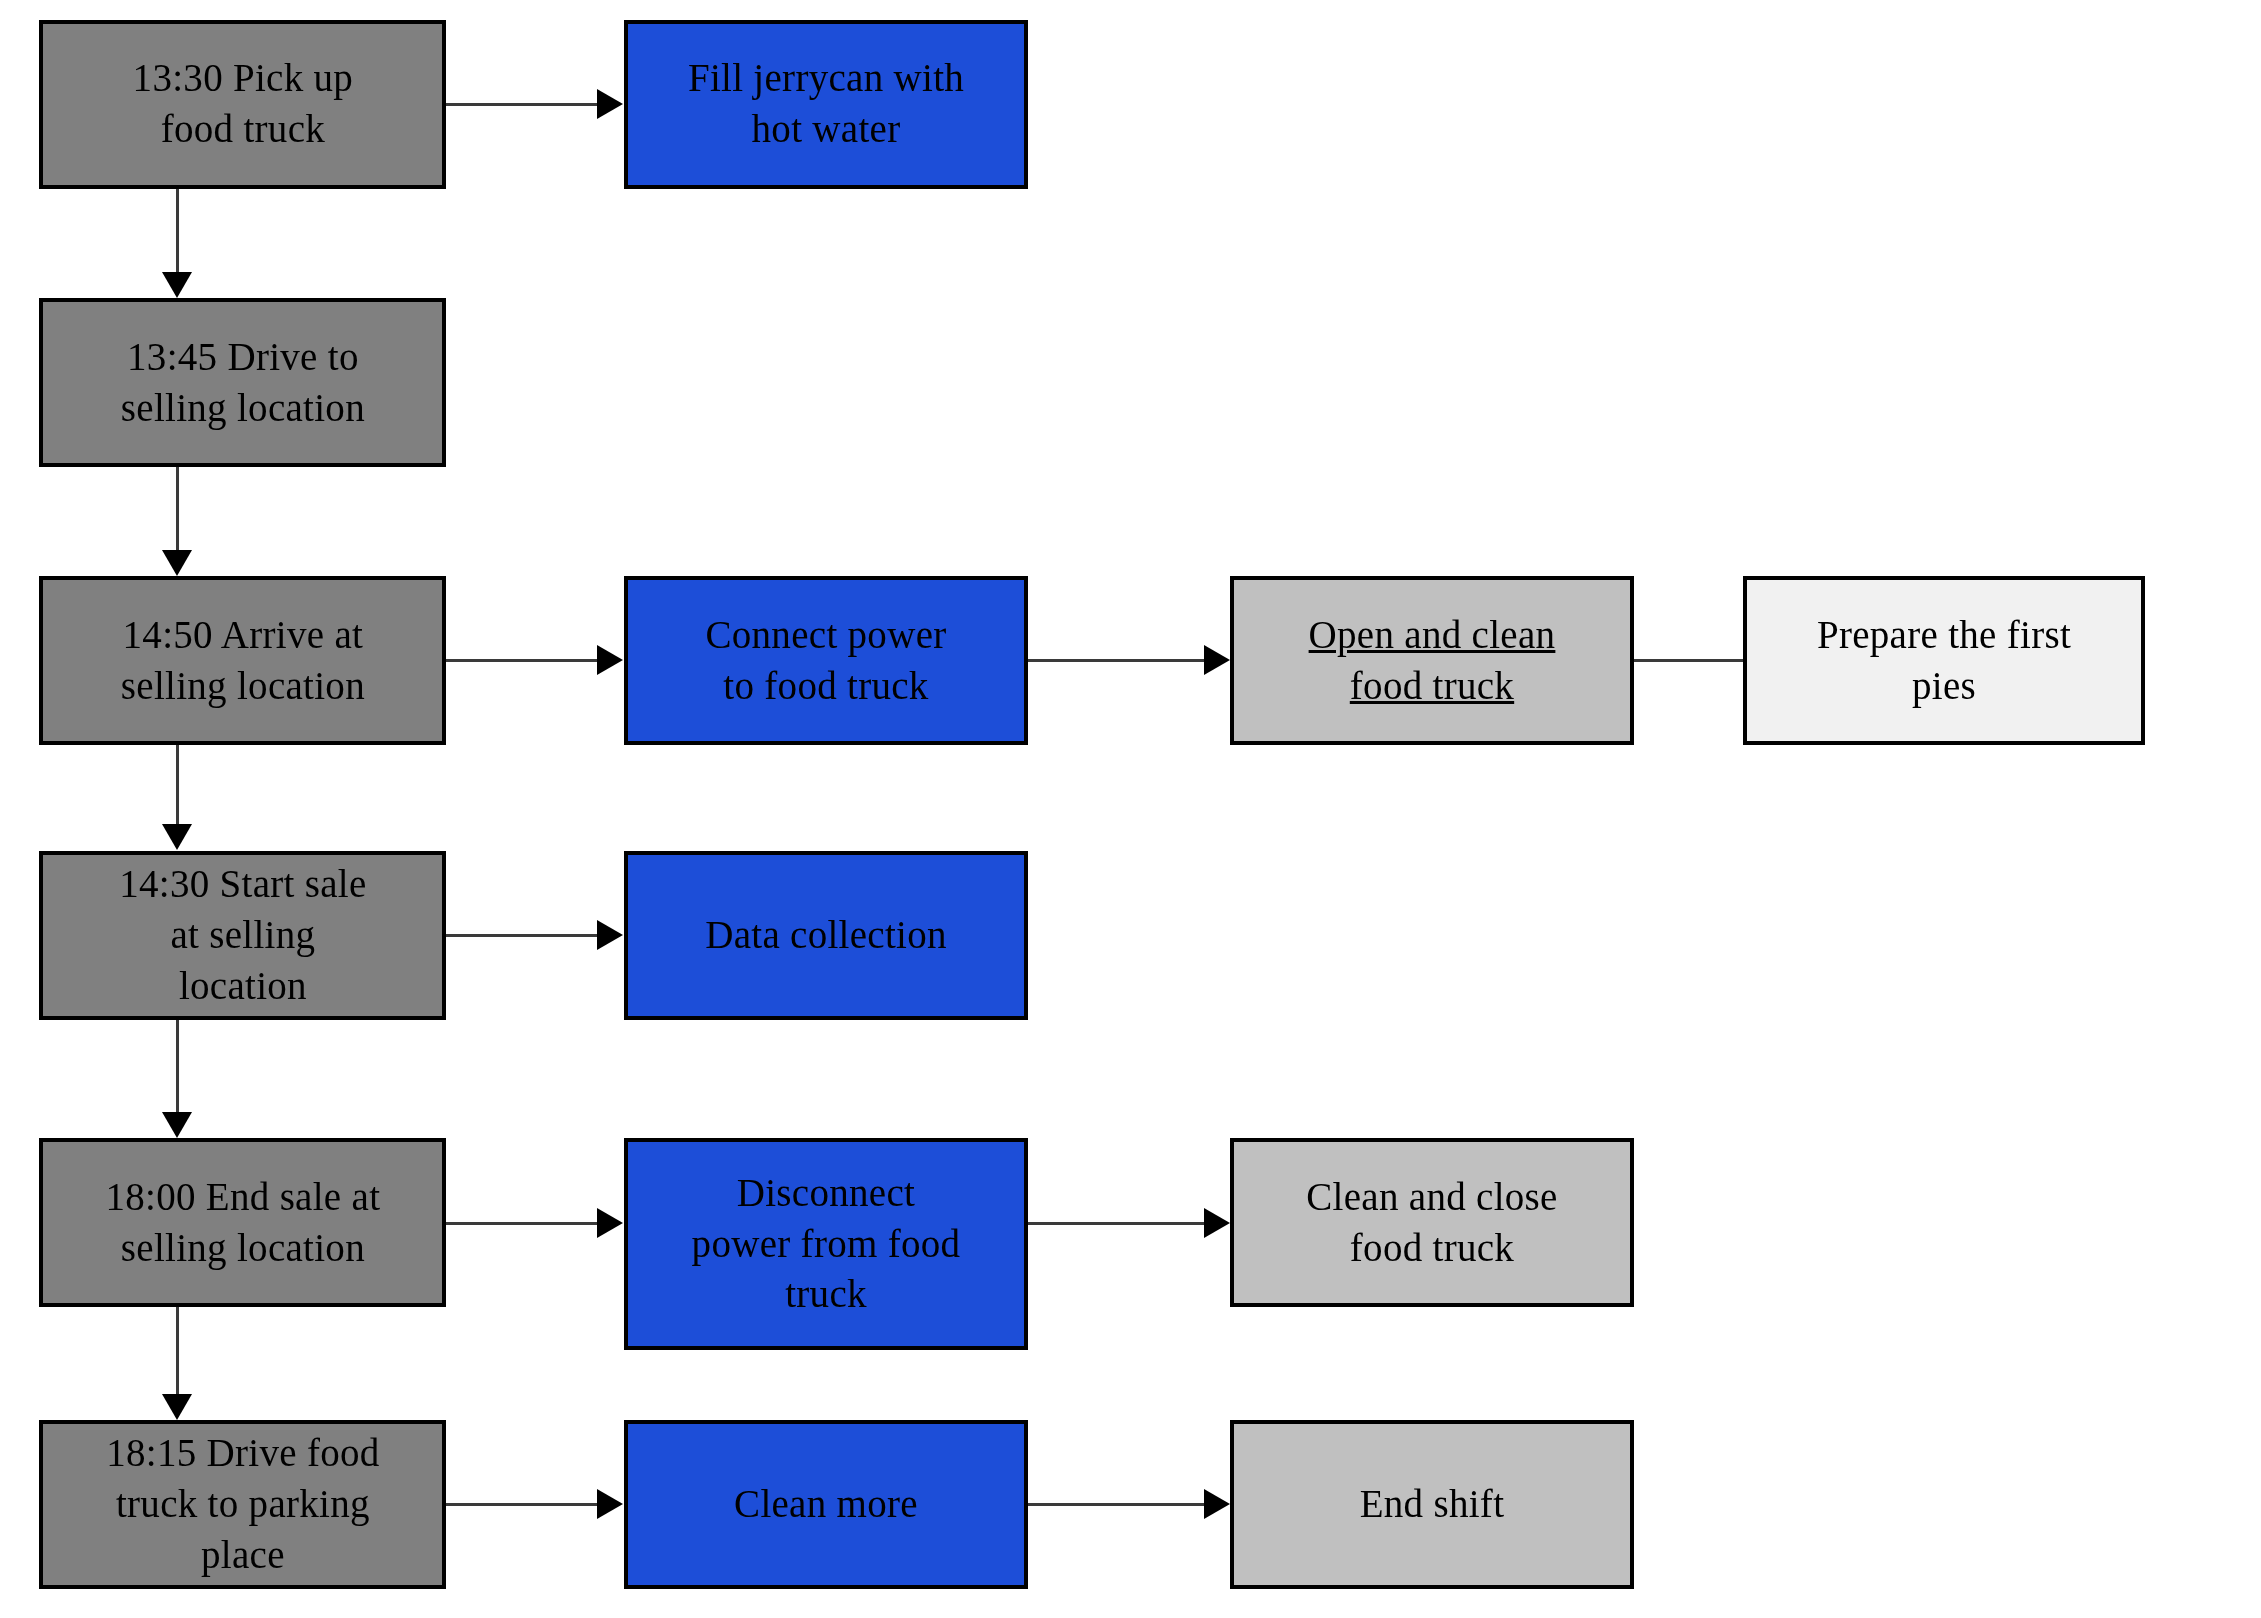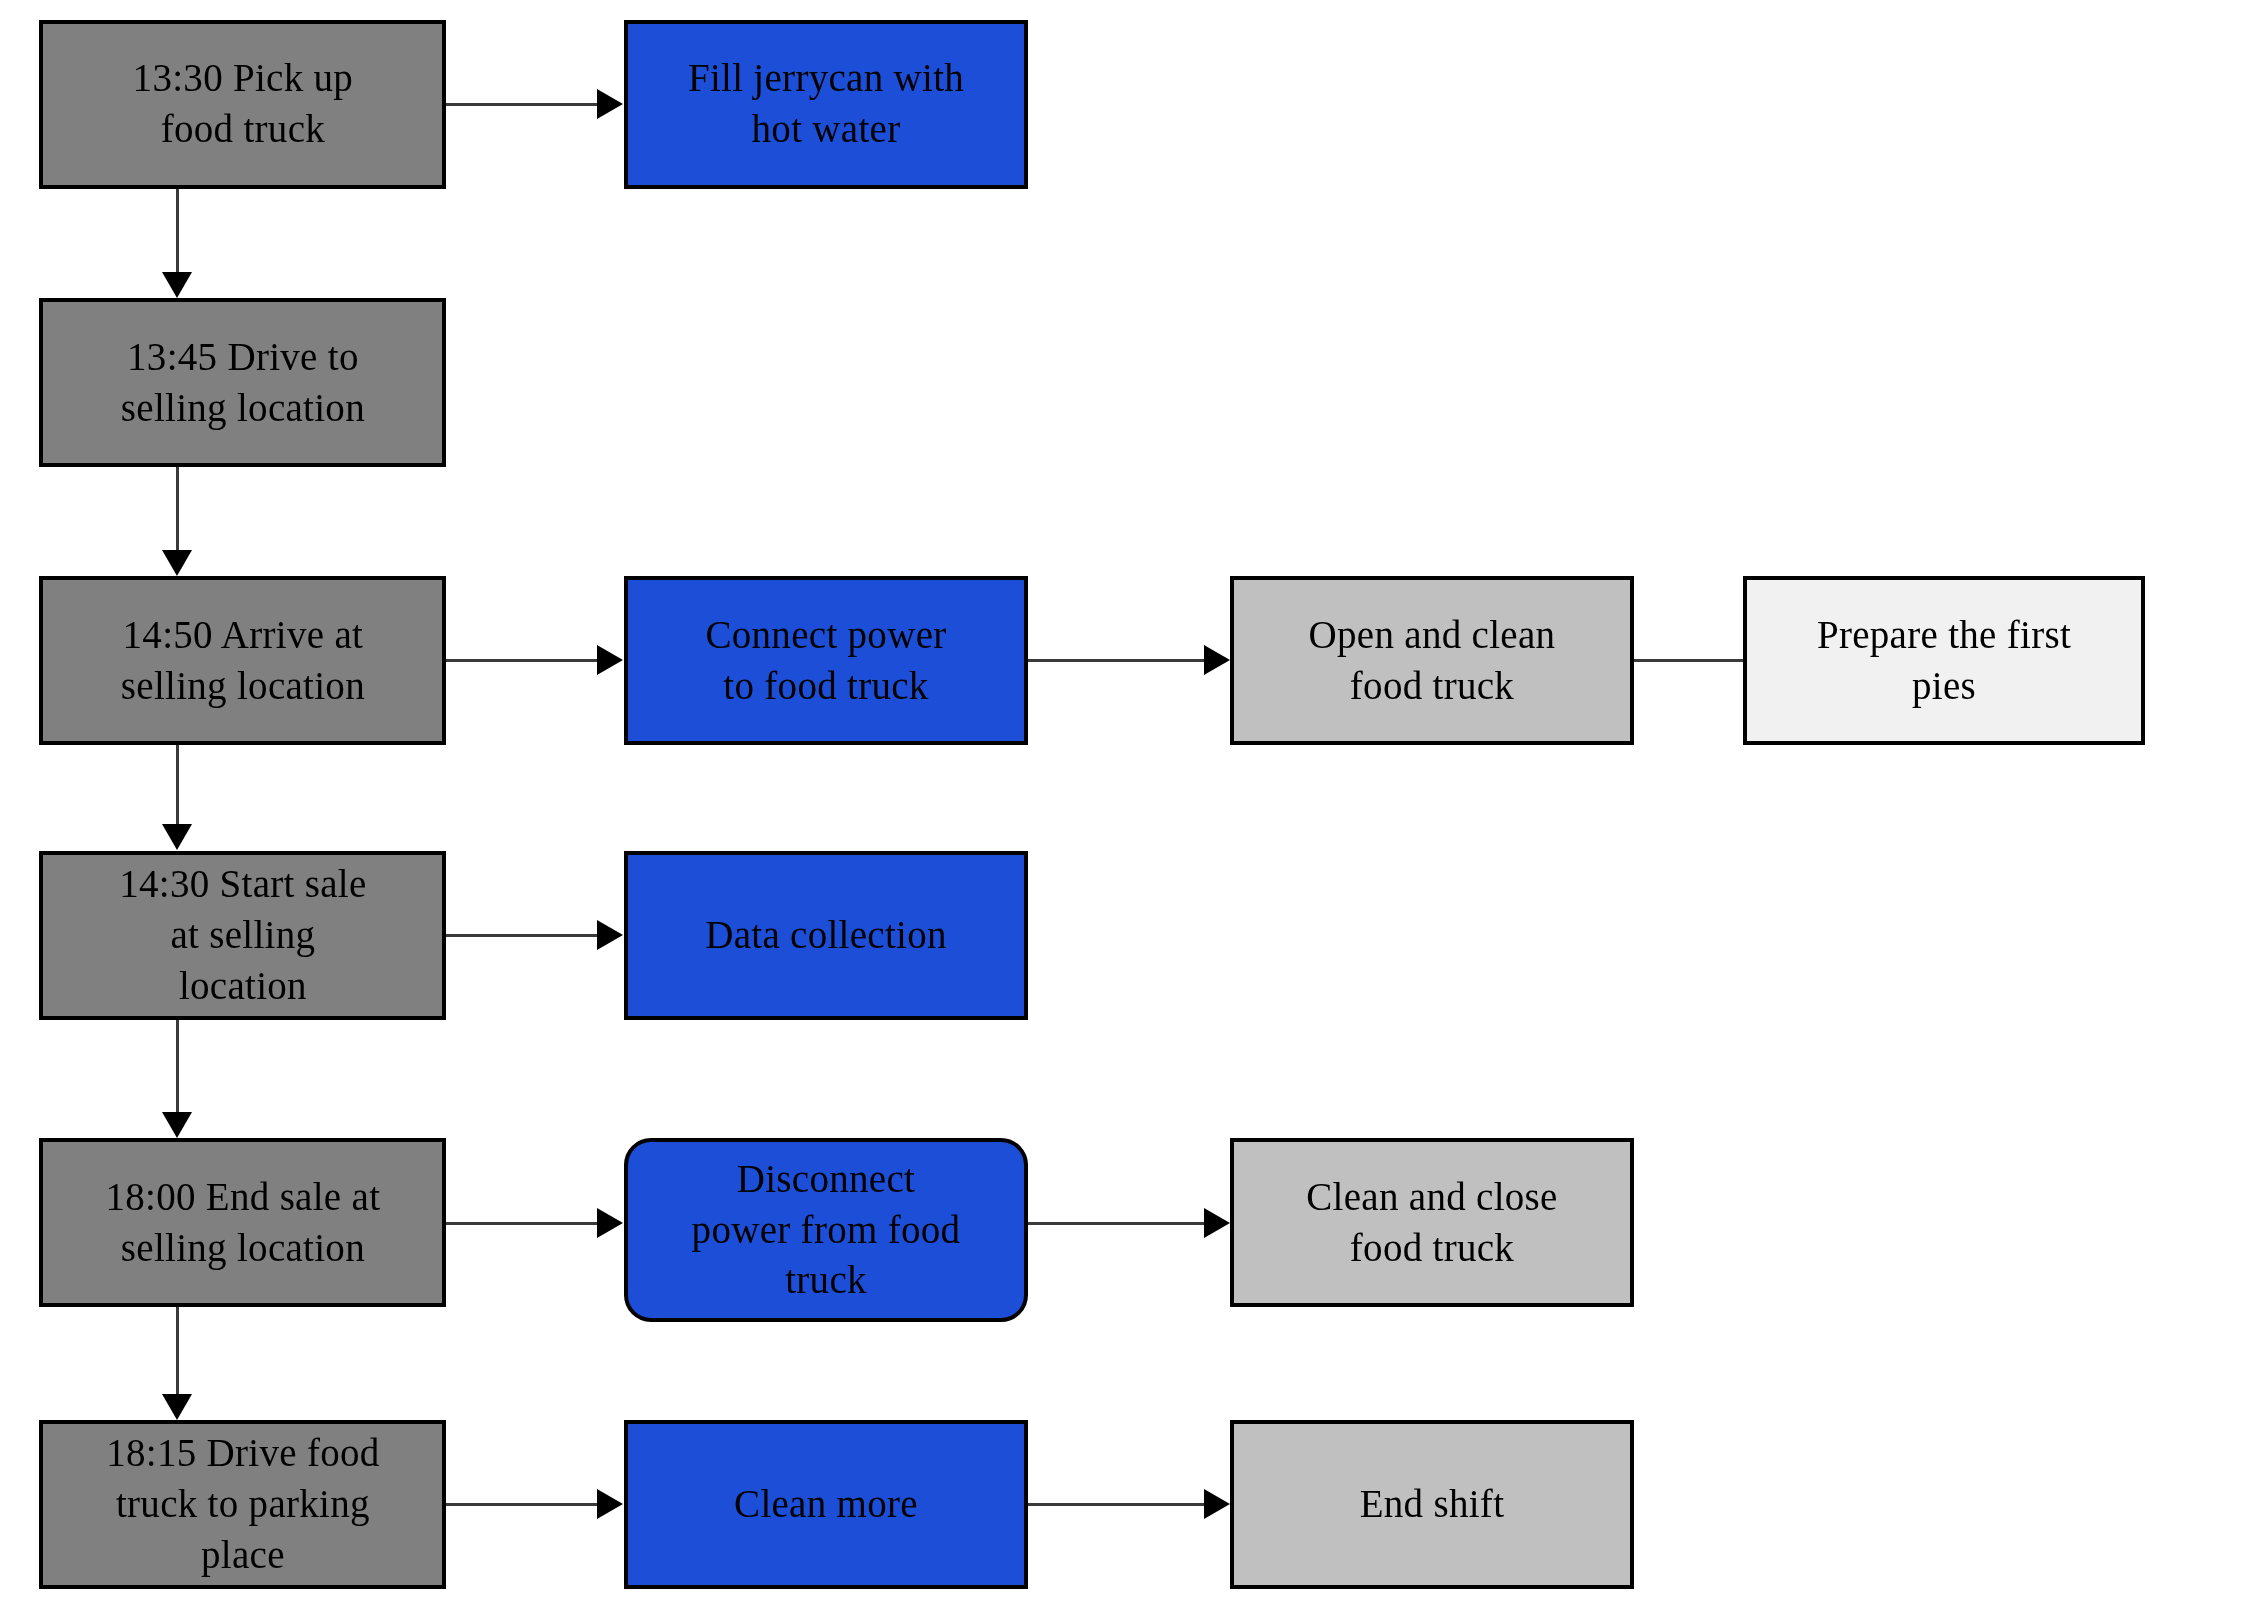--- a/index.html
+++ b/index.html
@@ -136,31 +136,31 @@
       <div class="node tone-1" style="left: 16.4px; top: 19.6px; width: 407px; height: 169px;">13:30  Pick up
 food truck</div>
       <div class="node tone-2" style="left: 624px; top: 19.6px; width: 404px; height: 169px;">Fill jerrycan with
 hot water</div>
       <div class="node tone-1" style="left: 16.4px; top: 298px; width: 407px; height: 169px;">13:45  Drive to
 selling  location</div>
       <div class="node tone-1" style="left: 16.4px; top: 576px; width: 407px; height: 169px;">14:50  Arrive at
 selling  location</div>
       <div class="node tone-2" style="left: 624px; top: 576px; width: 404px; height: 169px;">Connect power
 to food truck</div>
-      <div class="node tone-3" style="left: 1230px; top: 576px; width: 404px; height: 169px;">Open and clean
+      <div class="node tone-3" style="left: 1230px; top: 576px; width: 404px; height: 169px; text-decoration: underline;">Open and clean
 food truck</div>
       <div class="node tone-4" style="left: 1743px; top: 576px; width: 402px; height: 169px;">Prepare the first
 pies</div>
       <div class="node tone-1" style="left: 16.4px; top: 851px; width: 407px; height: 169px;">14:30  Start sale
 at selling
 location</div>
       <div class="node tone-2" style="left: 624px; top: 851px; width: 404px; height: 169px;">Data collection</div>
       <div class="node tone-1" style="left: 16.4px; top: 1138px; width: 407px; height: 169px;">18:00 End sale at
 selling  location</div>
-      <div class="node tone-2" style="left: 624px; top: 1138px; width: 404px; height: 184px; border-radius: 27px;">Disconnect
+      <div class="node tone-2" style="left: 624px; top: 1138px; width: 404px; height: 212px;">Disconnect
 power from food
 truck</div>
       <div class="node tone-3" style="left: 1230px; top: 1138px; width: 404px; height: 169px;">Clean and close
 food truck</div>
       <div class="node tone-1" style="left: 16.4px; top: 1420px; width: 407px; height: 169px;">18:15  Drive food
 truck to parking
 place</div>
       <div class="node tone-2" style="left: 624px; top: 1420px; width: 404px; height: 169px;">Clean more</div>
       <div class="node tone-3" style="left: 1230px; top: 1420px; width: 404px; height: 169px;">End shift</div>
     </div>

